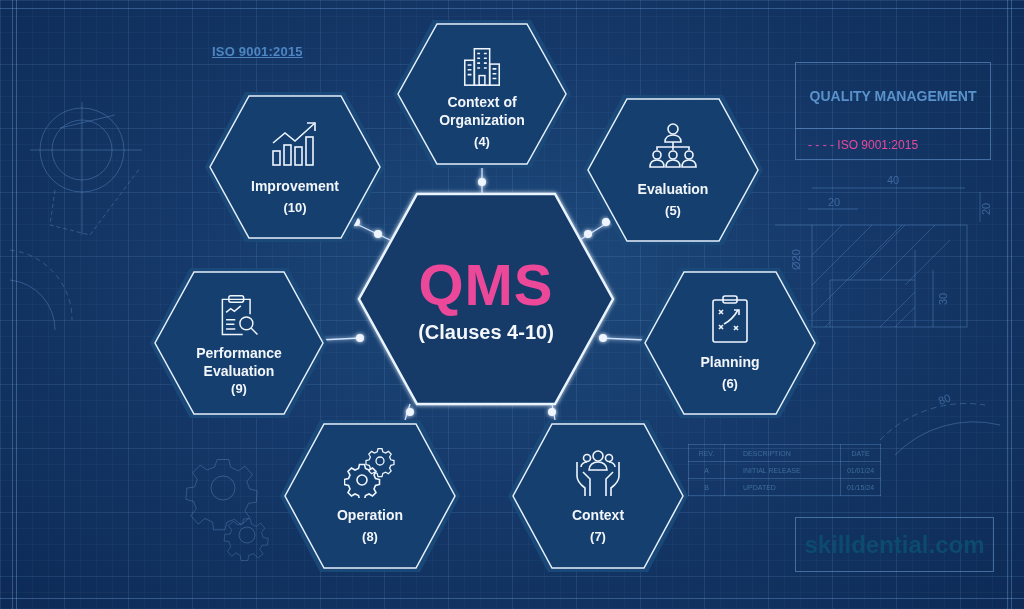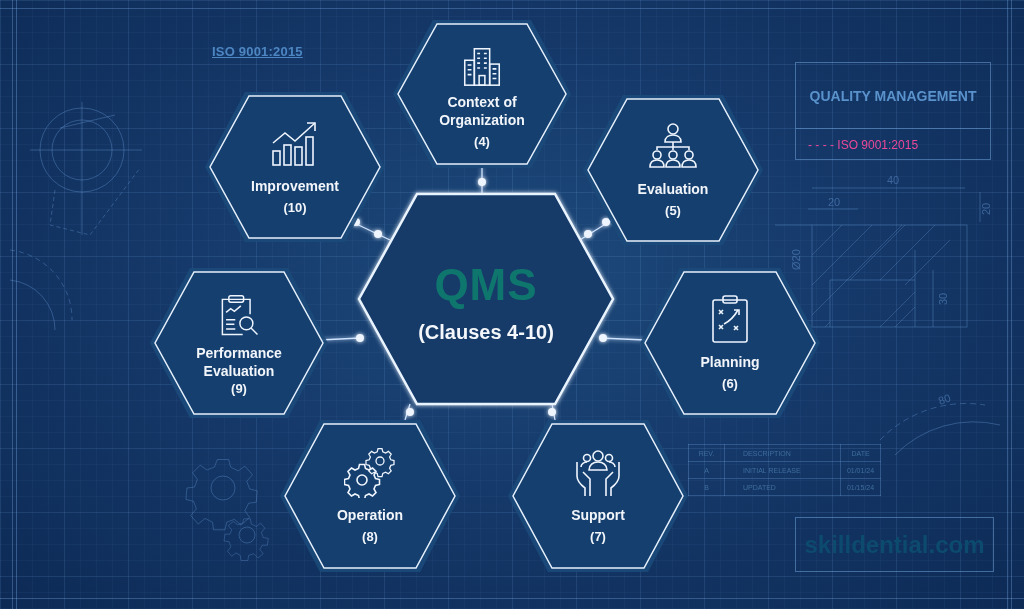--- a/index.html
+++ b/index.html
@@ -53,21 +53,21 @@
   .connectors { position: absolute; inset: 0; pointer-events: none; }
   .hex-wrap { position: absolute; }
   .hex-wrap svg.hex-shape { position: absolute; inset: 0; overflow: visible; }
   .hex-content {
     position: absolute; inset: 0; display: flex; flex-direction: column;
     align-items: center; justify-content: center; text-align: center;
   }
   .hex-icon { width: 52px; height: 52px; margin-bottom: 8px; }
   .hex-label { font-size: 14px; font-weight: bold; line-height: 18px; color: #f2f6fb; }
   .hex-num { font-size: 13px; font-weight: bold; line-height: 18px; margin-top: 4px; color: #f2f6fb; }
-  .qms-title { font-size: 44px; font-weight: bold; line-height: 60px; letter-spacing: 1px; color: #0f766e; }
+  .qms-title { font-size: 58px; font-weight: bold; line-height: 60px; letter-spacing: 1px; color: #ec4899; }
   .qms-sub { font-size: 20px; font-weight: bold; margin-top: 6px; color: #f4f7fb; }
 </style>
 </head>
 <body>
 
 <div class="grid"></div>
 <div class="frame-line" style="left:12px;top:0;width:1px;height:609px;"></div>
 <div class="frame-line" style="left:16px;top:0;width:1px;height:609px;"></div>
 <div class="frame-line" style="left:1007px;top:0;width:1px;height:609px;"></div>
 <div class="frame-line" style="left:1011px;top:0;width:1px;height:609px;"></div>
@@ -272,21 +272,21 @@
   <div class="hex-content">
     <svg class="hex-icon" viewBox="0 0 52 52" fill="none" stroke="#eef5ff" stroke-width="1.6">
       <circle cx="26" cy="10" r="5"></circle>
         <path d="M17 24c0-5 4-8 9-8s9 3 9 8z"></path>
       <circle cx="15" cy="12" r="3.5"></circle>
         <circle cx="37" cy="12" r="3.5"></circle>
       <path d="M9 21c0-3 3-5 6-5M43 21c0-3-3-5-6-5"></path>
       <path d="M5 16v14c0 5 4 9 8 12v8M47 16v14c0 5-4 9-8 12v8"></path>
       <path d="M11 26l7 7v17M41 26l-7 7v17"></path>
     </svg>
-    <div class="hex-label">Support</div>
+    <div class="hex-label">Context</div>
     <div class="hex-num">(7)</div>
   </div>
 </div>
 
 <div class="hex-wrap" style="left:280px;top:420px;width:180px;height:152px;">
   <svg class="hex-shape" width="180" height="152" viewBox="0 0 180 152">
     <polygon points="40,0 140,0 180,76 140,152 40,152 0,76" fill="#1b4a7a" opacity="0.9"></polygon>
     <polygon points="44,4 136,4 175,76 136,148 44,148 5,76" fill="#153f6e" stroke="#e6f0fc" stroke-width="1.5"></polygon>
   </svg>
   <div class="hex-content">

